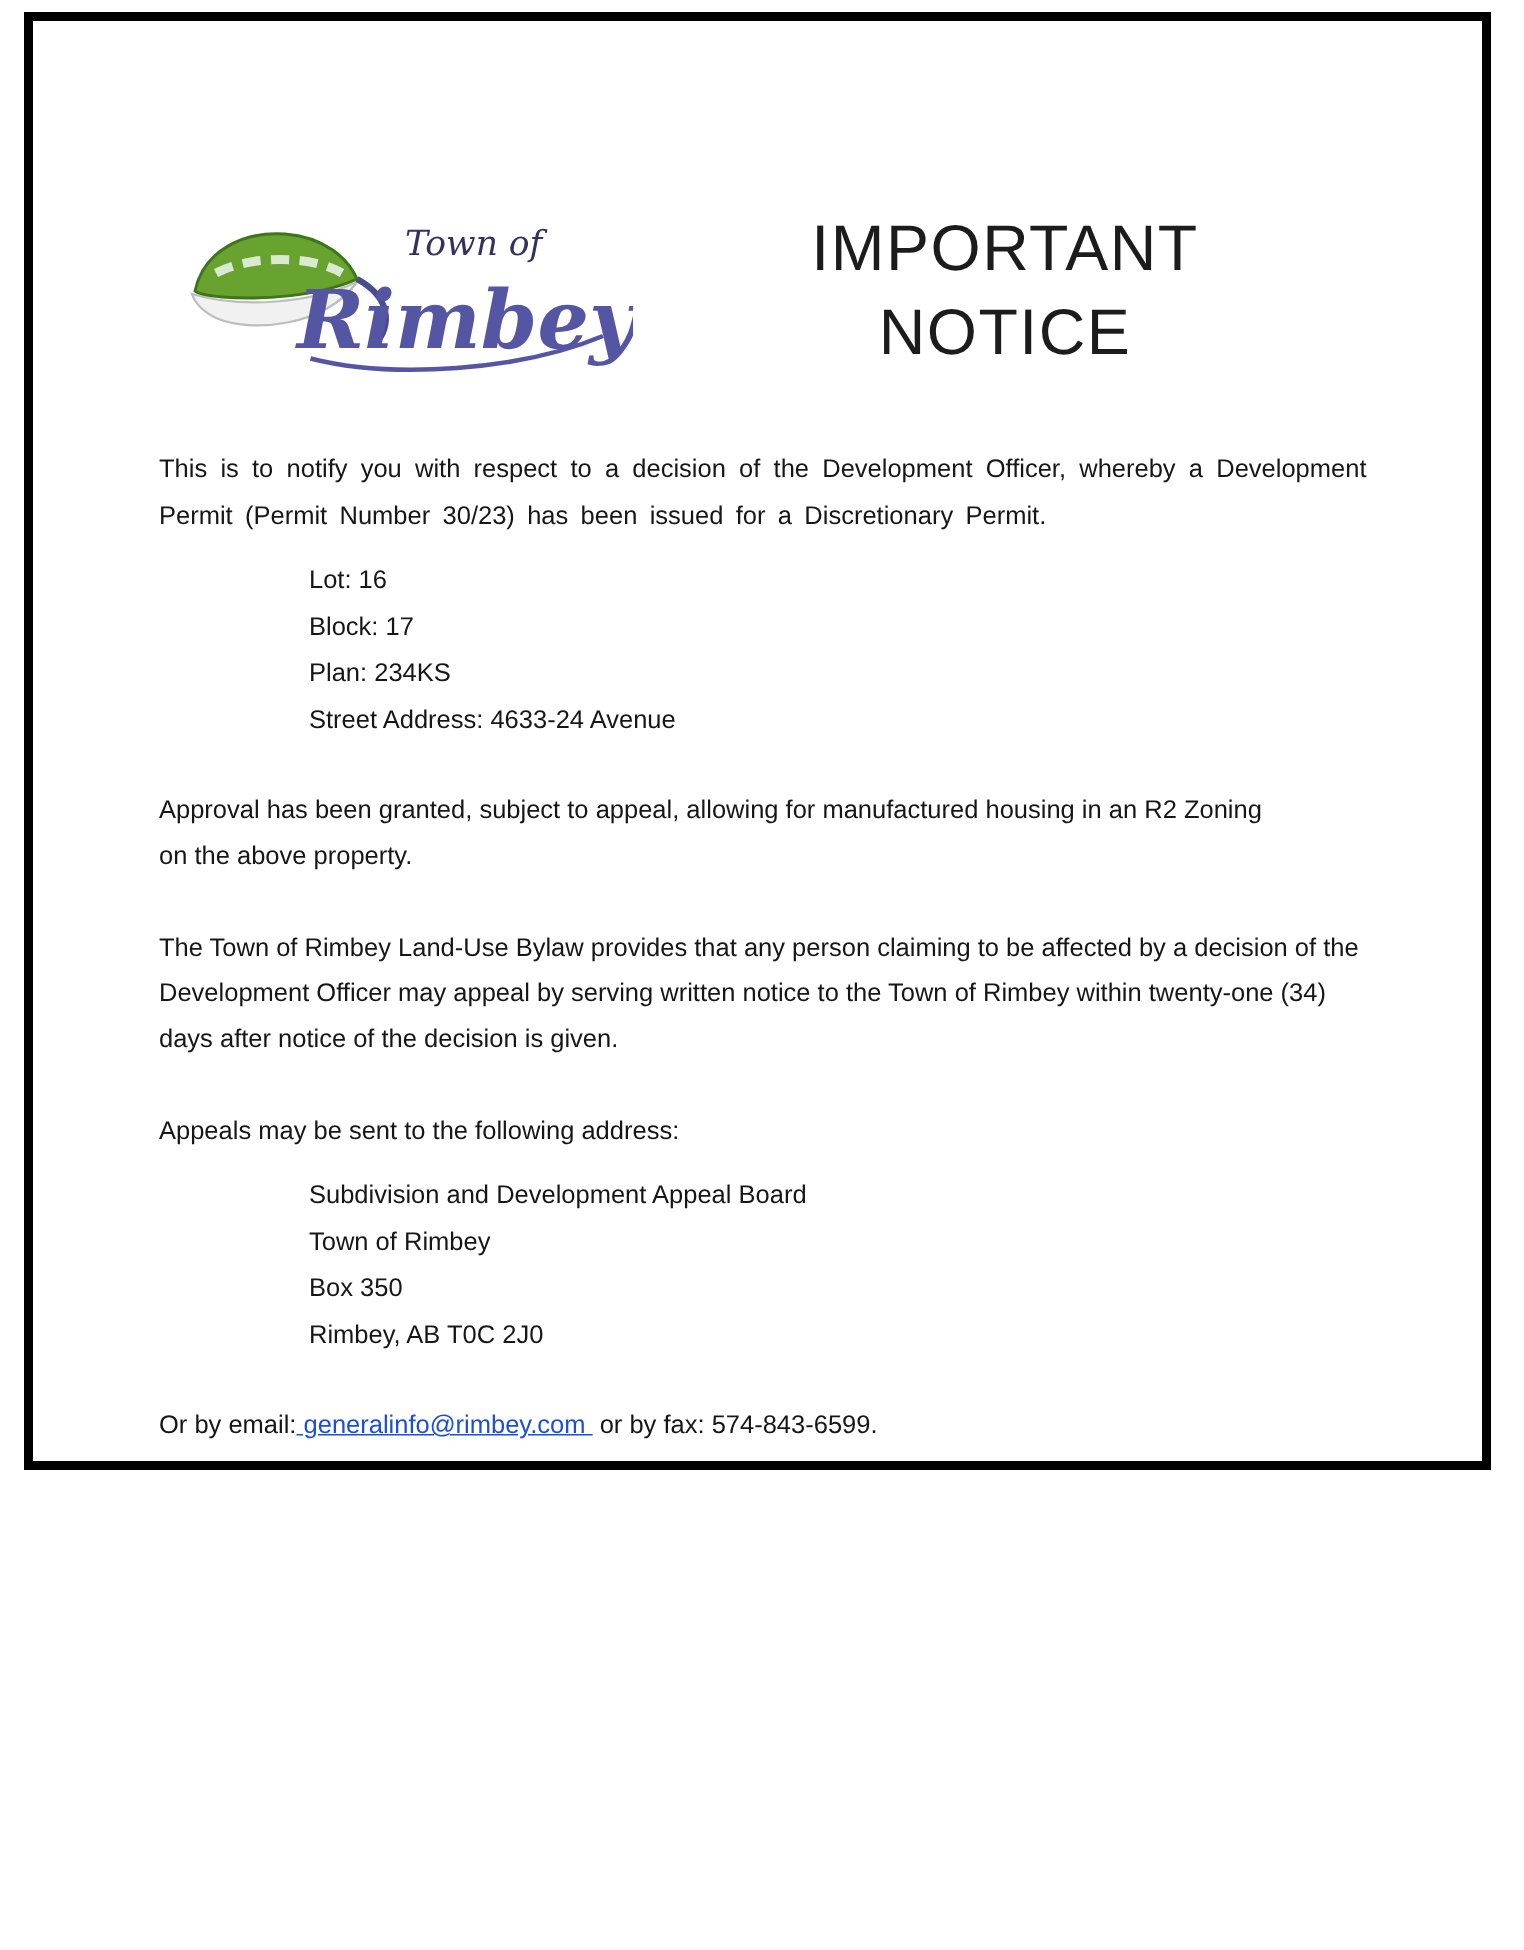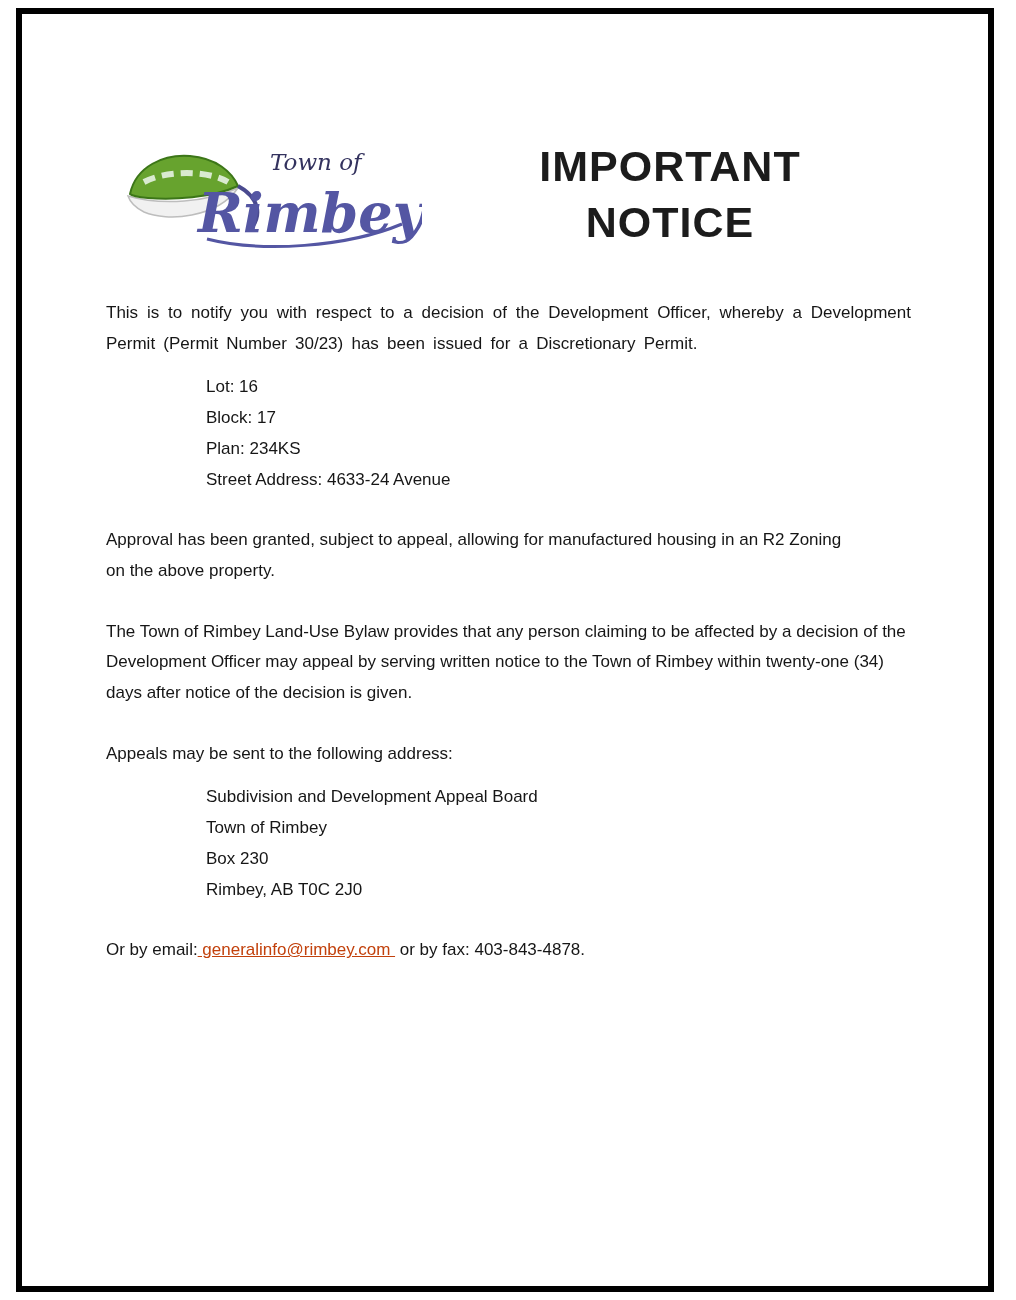--- a/index.html
+++ b/index.html
@@ -5,34 +5,34 @@
   html, body { margin: 0; padding: 0; }
   body {
     width: 1016px; height: 1300px;
     background: #ffffff;
     font-family: "Liberation Sans", sans-serif;
     color: #161616;
   }
   .sheet {
     box-sizing: border-box;
     margin: 8px 22px 8px 16px;
-    height: 1284px;
+    height: 972px;
     border: 6px solid #000000;
     overflow: hidden;
   }
   .header {
     display: flex;
     align-items: flex-start;
     padding: 128px 70px 0 90px;
   }
   .logo { width: 310px; height: 108px; flex: 0 0 auto; }
   .notice-title {
     flex: 1 1 auto;
     text-align: center;
-    font-weight: bold;
+    font-weight: normal;
     font-size: 43px;
     line-height: 56px;
     letter-spacing: 1px;
     color: #1c1c1c;
     margin-top: -4px;
   }
   .doc-body {
     padding: 0 77px 0 84px;
     margin-top: 48px;
     font-size: 17px;
@@ -102,21 +102,21 @@
 
 
     <p class="p-bylaw">The Town of Rimbey Land-Use Bylaw provides that any person claiming to be affected by a decision of the Development Officer may appeal by serving written notice to the Town of Rimbey within twenty-one (34) days after notice of the decision is given.</p>
 
 
     <p>Appeals may be sent to the following address:</p>
 
     <div class="indent-block">
       <div class="line">Subdivision and Development Appeal Board</div>
       <div class="line">Town of Rimbey</div>
-      <div class="line">Box 230</div>
+      <div class="line">Box 350</div>
       <div class="line">Rimbey, AB T0C 2J0</div>
     </div>
 
-    <p><span>Or by email:</span><a class="email-link" href="#" style="color: #c2410c; margin-top: 24px;"> generalinfo@rimbey.com </a><span class="pre-space"> or by fax: 403-843-4878.</span></p>
+    <p><span>Or by email:</span><a class="email-link" href="#" style="color: #1d4ed8; margin-top: 24px;"> generalinfo@rimbey.com </a><span class="pre-space"> or by fax: 574-843-6599.</span></p>
 
   </div>
 
 </div>
 
 </body></html>

